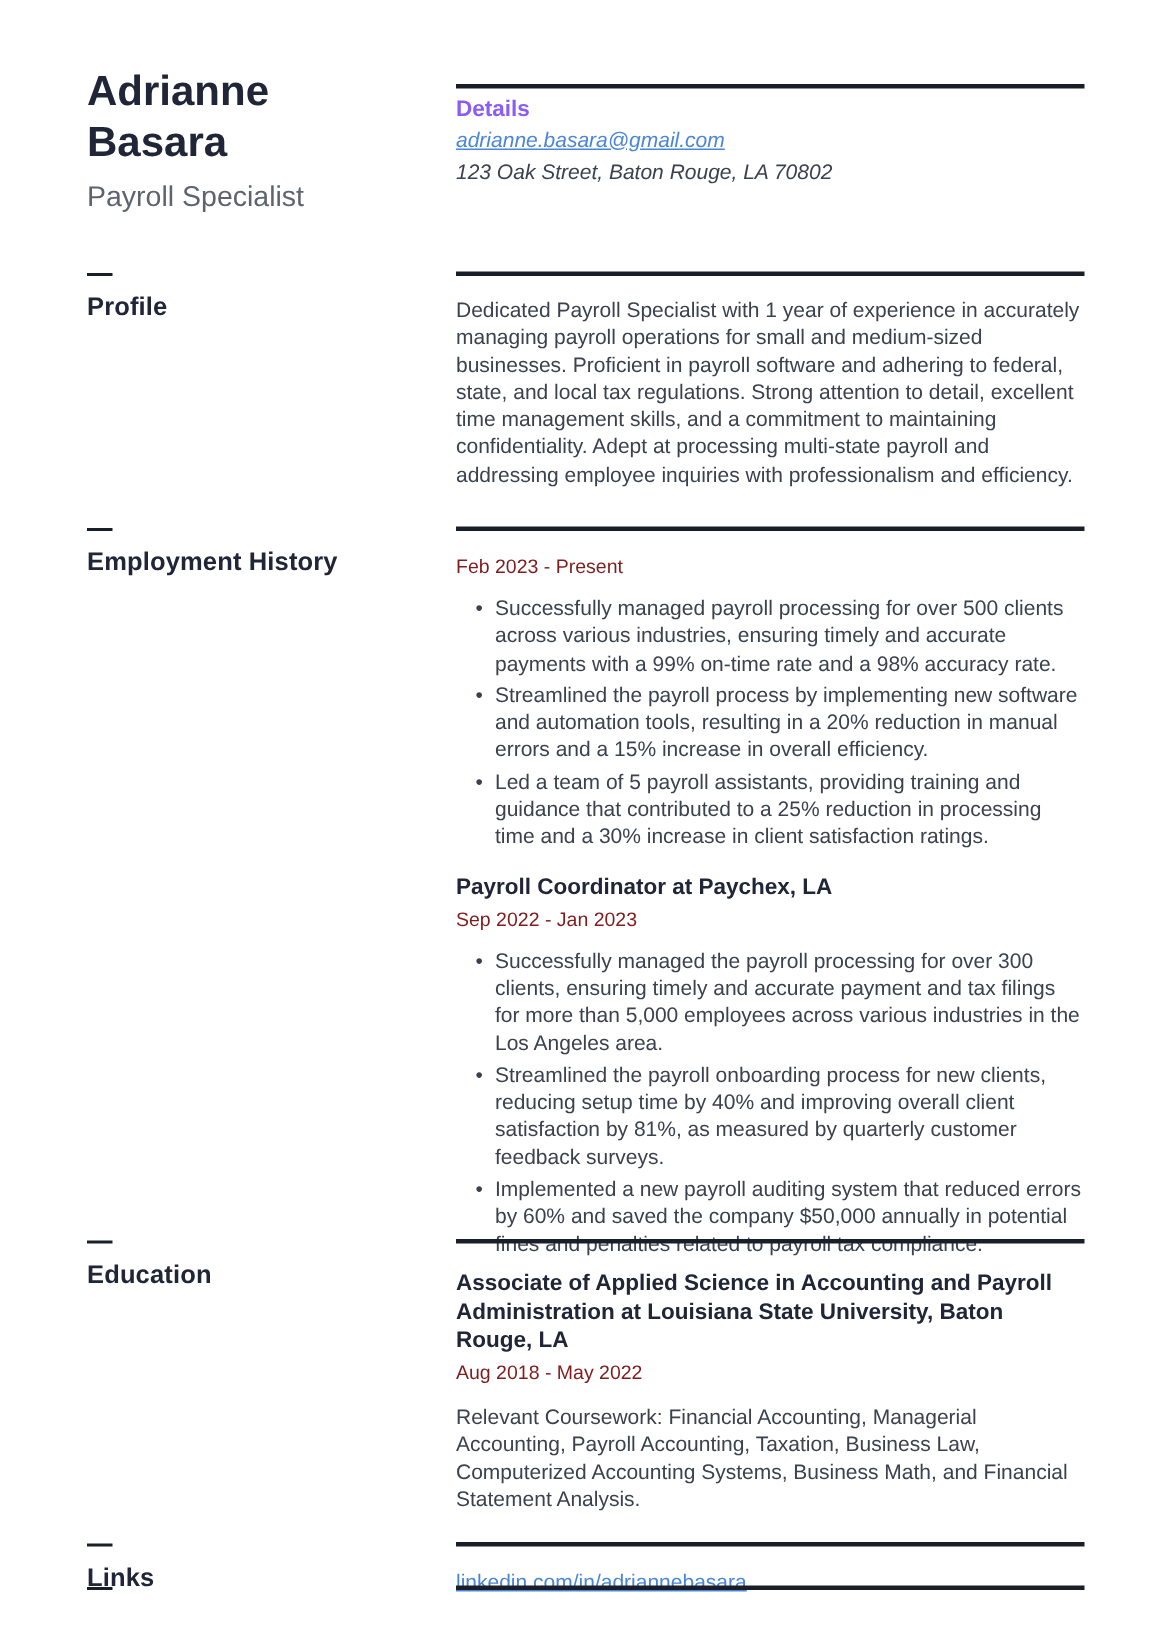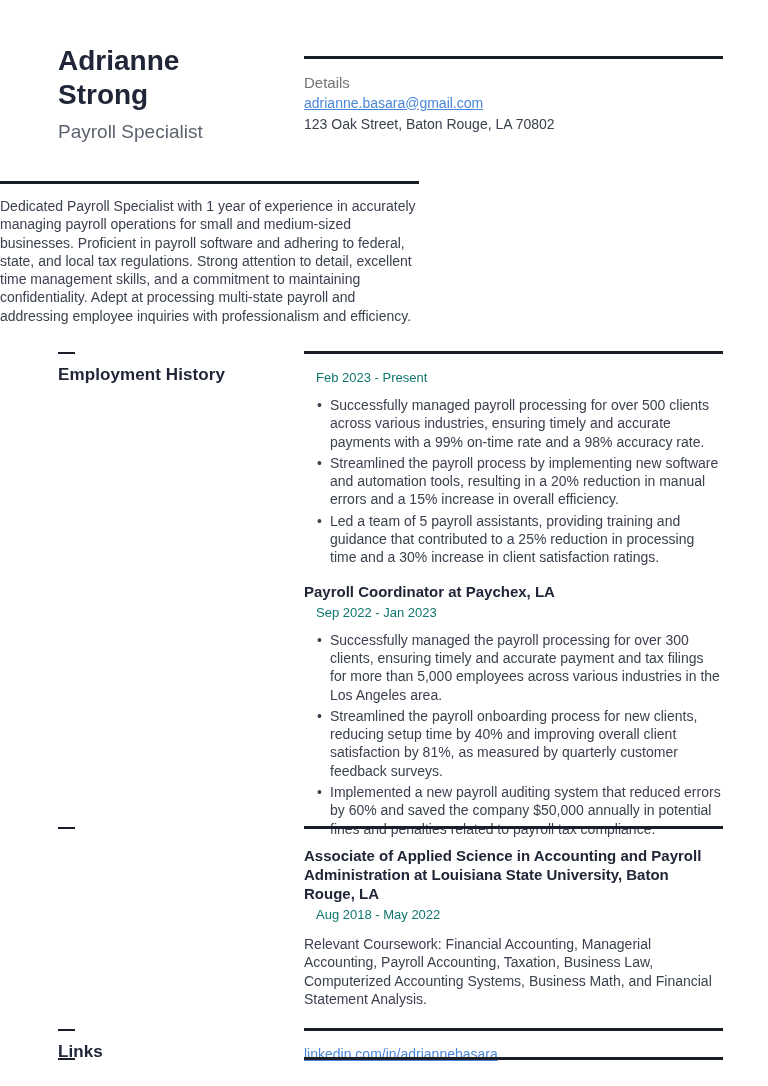--- a/index.html
+++ b/index.html
@@ -61,30 +61,31 @@
       color: #202637;
     }
     .job-subtitle {
       margin-top: 8px;
       font-size: 19px;
       line-height: 23px;
       color: #5d6470;
     }
     #sec-header .hrule { margin-top: 12px; }
     .details-heading {
-      margin-top: 15px;
+      margin-top: 5px;
       font-size: 15px;
-      font-weight: 400;
-      color: #737373;
+      font-weight: 700;
+      color: #8b5cf6;
     }
     .detail-line {
       font-size: 14px;
       line-height: 17.5px;
       margin-top: 3.5px;
       color: #3b414e;
+      font-style: italic;
     }
     a.link {
       color: #4a86d8;
       text-decoration: underline;
       cursor: pointer;
     }
     
     #sec-profile { top: 181px; }
     .body-text {
       font-size: 14px;
@@ -101,22 +102,21 @@
       margin: 0;
       font-size: 15px;
       line-height: 19px;
       font-weight: 700;
       color: #202637;
     }
     .date-range {
       margin-top: 4px;
       font-size: 13px;
       line-height: 16px;
-      color: #0f766e;
-      margin-left: 12px;
+      color: #7f1d1d;
     }
     ul.bullets {
       margin: 10px 0 0 0;
       padding-left: 26px;
       list-style: none;
     }
     ul.bullets li {
       position: relative;
       font-size: 14px;
       line-height: 18.3px;
@@ -142,34 +142,38 @@
       font-size: 14px;
     }
     
     #sec-footer { top: 1057px; }
   </style>
 </head>
 <body>
 
 <div class="section" id="sec-header">
   <div class="col-left">
-    <h1 class="name">Adrianne Strong</h1>
+    <h1 class="name">Adrianne Basara</h1>
     <div class="job-subtitle">Payroll Specialist</div>
   </div>
   <div class="col-right">
     <div class="hrule"></div>
     <div class="details-heading">Details</div>
     <div class="detail-line">
       <a class="link">adrianne.basara@gmail.com</a>
     </div>
     <div class="detail-line">123 Oak Street, Baton Rouge, LA 70802</div>
   </div>
 </div>
 
 <div class="section" id="sec-profile">
+  <div class="col-left">
+    <div class="dash"></div>
+    <div class="section-label">Profile</div>
+  </div>
   <div class="col-right">
     <div class="hrule"></div>
     <p class="body-text">Dedicated Payroll Specialist with 1 year of experience in accurately managing payroll operations for small and medium-sized businesses. Proficient in payroll software and adhering to federal, state, and local tax regulations. Strong attention to detail, excellent time management skills, and a commitment to maintaining confidentiality. Adept at processing multi-state payroll and addressing employee inquiries with professionalism and efficiency.</p>
   </div>
 </div>
 
 <div class="section" id="sec-employment">
   <div class="col-left">
     <div class="dash"></div>
     <div class="section-label">Employment History</div>
@@ -194,20 +198,21 @@
         <li>Streamlined the payroll onboarding process for new clients, reducing setup time by 40% and improving overall client satisfaction by 81%, as measured by quarterly customer feedback surveys.</li>
         <li>Implemented a new payroll auditing system that reduced errors by 60% and saved the company $50,000 annually in potential fines and penalties related to payroll tax compliance.</li>
       </ul>
     </div>
   </div>
 </div>
 
 <div class="section" id="sec-education">
   <div class="col-left">
     <div class="dash"></div>
+    <div class="section-label">Education</div>
   </div>
   <div class="col-right">
     <div class="hrule"></div>
     <h3 class="degree-title">Associate of Applied Science in Accounting and Payroll Administration at Louisiana State University, Baton Rouge, LA</h3>
     <div class="date-range">Aug 2018 - May 2022</div>
     <p class="body-text">Relevant Coursework: Financial Accounting, Managerial Accounting, Payroll Accounting, Taxation, Business Law, Computerized Accounting Systems, Business Math, and Financial Statement Analysis.</p>
   </div>
 </div>
 
 <div class="section" id="sec-links">

